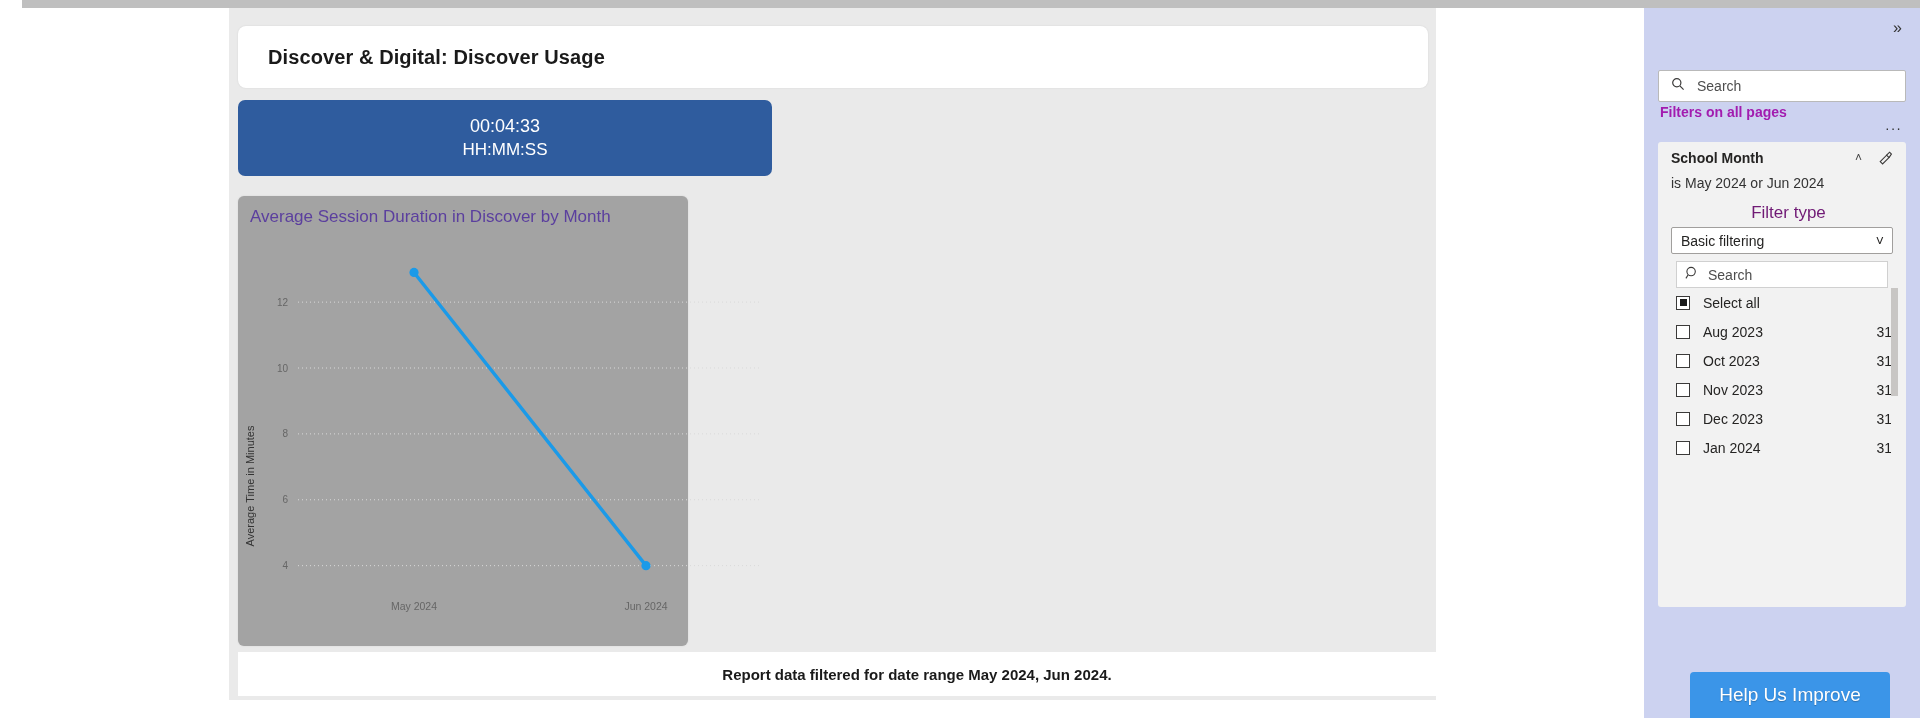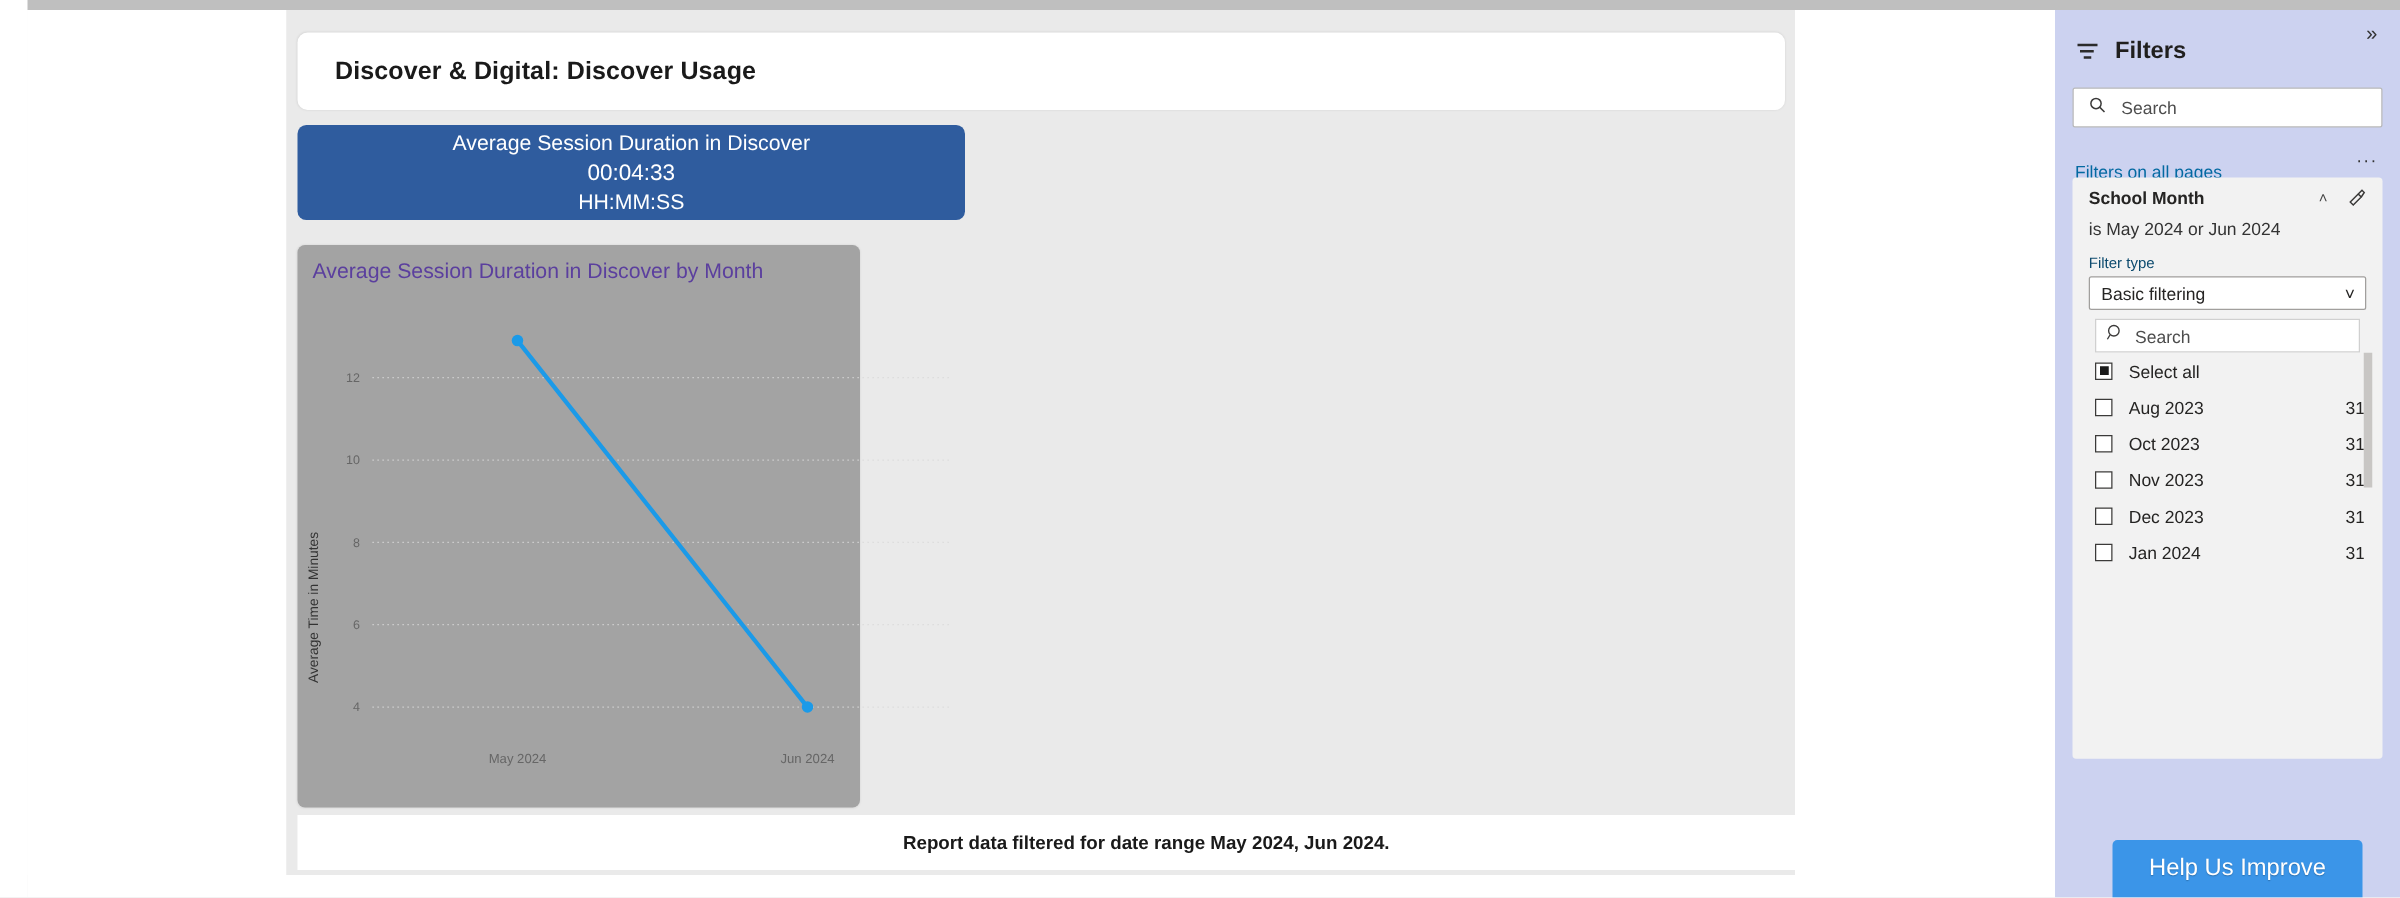--- a/index.html
+++ b/index.html
@@ -118,22 +118,22 @@
   }
   .pane-search {
     position: absolute; left: 14px; top: 62px;
     width: 248px; height: 32px;
     background: #ffffff; border: 1px solid #b9b9b9; border-radius: 2px;
     display: flex; align-items: center;
   }
   .pane-search .mag { margin-left: 12px; }
   .pane-search .ph { margin-left: 12px; font-size: 14px; color: #4d4d4d; }
   .filters-allpages {
-    position: absolute; left: 16px; top: 121px;
-    font-size: 14px; color: #0369a1;
+    position: absolute; left: 16px; top: 96px;
+    font-size: 14px; color: #a21caf; font-weight: bold;
   }
   .allpages-ellipsis {
     position: absolute; right: 18px; top: 112px;
     font-size: 14px; color: #333; letter-spacing: 1px;
   }
   
   .filter-card {
     position: absolute; left: 14px; top: 134px;
     width: 248px; height: 465px;
     background: #f2f2f2; border-radius: 3px;
@@ -142,21 +142,21 @@
   .fc-head { position: relative; height: 22px; }
   .fc-name {
     position: absolute; left: 13px; top: 0;
     font-size: 14px; font-weight: bold; color: #252423;
   }
   .fc-collapse { position: absolute; right: 44px; top: 1px; font-size: 12px; color: #444; }
   .fc-clear    { position: absolute; right: 13px; top: 0px; }
   .fc-sub {
     margin: 3px 0 0 13px; font-size: 14px; color: #333; font-weight: 400;
   }
-  .fc-ftlabel { margin: 12px 0 4px 13px; font-size: 12px; color: #0c4a6e; }
+  .fc-ftlabel { margin: 12px 0 4px 13px; font-size: 17px; color: #701a75; text-align: center; }
   .fc-select {
     margin-left: 13px; width: 222px; height: 27px;
     background: #ffffff; border: 1px solid #a19f9d; border-radius: 2px;
     display: flex; align-items: center; justify-content: space-between;
     padding: 0 8px 0 9px;
     font-size: 14px; color: #252423; gap: 20px;
   }
   .fc-search {
     margin: 7px 0 0 18px; width: 212px; height: 27px;
     background: #ffffff; border: 1px solid #d0d0d0;
@@ -210,21 +210,20 @@
 <div class="app"></div>
 <div class="gutter-left"></div>
 <div class="right-strip"></div>
 <div class="canvas"></div>
 
 <div class="title-card">
   <span class="txt">Discover &amp; Digital: Discover Usage</span>
 </div>
 
 <div class="kpi-card">
-  <div class="kpi-title">Average Session Duration in Discover</div>
   <div class="kpi-value">00:04:33</div>
   <div class="kpi-unit">HH:MM:SS</div>
 </div>
 
 <div class="chart-card">
   <div class="chart-title">Average Session Duration in Discover by Month</div>
   <svg class="chart-plot" viewBox="0 0 534 450">
 
     <text id="yaxis-title" x="16" y="290" transform="rotate(-90 16 290)" text-anchor="middle" font-size="11" fill="#333">Average Time in Minutes</text>
     <g id="ygrid">
@@ -252,28 +251,20 @@
       </g>
   </svg>
 </div>
 
 <div class="footer-card">
   <span class="txt">Report data filtered for date range May 2024, Jun 2024.</span>
 </div>
 
 <div class="filters-pane">
 
-  <div class="filters-header">
-    <span class="filter-glyph">
-      <i></i>
-        <i></i>
-        <i></i>
-    </span>
-    <span class="filters-title">Filters</span>
-  </div>
   <span class="expand-chev">»</span>
 
   <div class="pane-search">
     <span class="mag">
       <svg width="14" height="14" viewBox="0 0 14 14">
         <circle cx="5.8" cy="5.8" r="4.1" fill="none" stroke="#3b3a39" stroke-width="1.2"></circle>
         <line x1="8.9" y1="8.9" x2="12.6" y2="12.6" stroke="#3b3a39" stroke-width="1.2"></line>
       </svg>
     </span>
     <span class="ph">Search</span>

